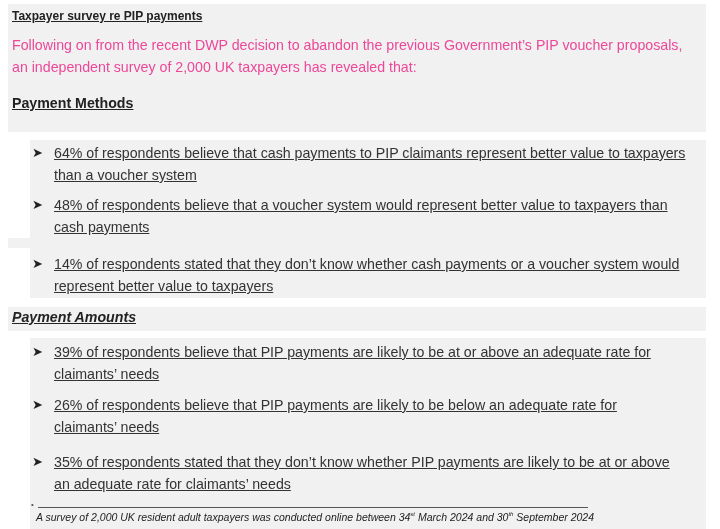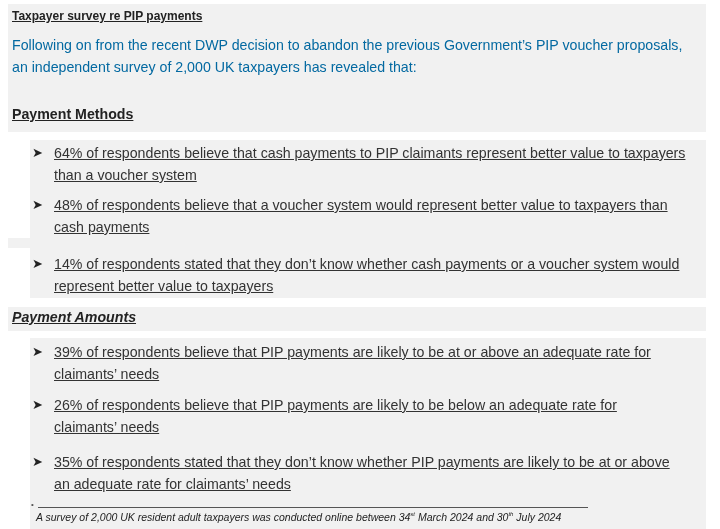--- a/index.html
+++ b/index.html
@@ -11,21 +11,21 @@
       position: relative;
     }
     .panel { position: absolute; background: #f1f1f1; }
     .title {
       position: absolute; left: 12px; top: 9px;
       font-size: 12px; font-weight: bold; text-decoration: underline;
       color: #222;
     }
     .intro {
       position: absolute; left: 12px; top: 34px; width: 680px;
-      font-size: 14.2px; line-height: 22px; color: #0369a1;
+      font-size: 14.2px; line-height: 22px; color: #ec4899;
     }
     .section-head {
       position: absolute; left: 12px;
       font-size: 14.2px; font-weight: bold; text-decoration: underline; color: #222;
     }
     .bullet {
       position: absolute; left: 32px; width: 668px;
       font-size: 14.2px; line-height: 22px; color: #333;
       display: flex;
     }
@@ -50,21 +50,21 @@
 <div class="panel" style="left:8px;top:4px;width:698px;height:126px;"></div>
 <div class="panel" style="left:8px;top:108px;width:698px;height:24px;"></div>
 <div class="panel" style="left:30px;top:140px;width:676px;height:158px;"></div>
 <div class="panel" style="left:8px;top:238px;width:30px;height:10px;"></div>
 <div class="panel" style="left:8px;top:307px;width:698px;height:24px;"></div>
 <div class="panel" style="left:30px;top:338px;width:676px;height:191px;"></div>
 
 <div class="title">Taxpayer survey re PIP payments</div>
 <div class="intro">Following on from the recent DWP decision to abandon the previous Government’s PIP voucher proposals, an independent survey of 2,000 UK taxpayers has revealed that:</div>
 
-<div class="section-head" style="top:106px;">Payment Methods</div>
+<div class="section-head" style="top:95px;">Payment Methods</div>
 
 <div class="bullet" style="top:142px;">
   <span class="arrow">➤</span>
   <span class="btext">64% of respondents believe that cash payments to PIP claimants represent better value to taxpayers than a voucher system</span>
 </div>
 <div class="bullet" style="top:194px;">
   <span class="arrow">➤</span>
   <span class="btext">48% of respondents believe that a voucher system would represent better value to taxpayers than cash payments</span>
 </div>
 <div class="bullet" style="top:253px;">
@@ -82,13 +82,13 @@
   <span class="arrow">➤</span>
   <span class="btext" style="padding-right:80px">26% of respondents believe that PIP payments are likely to be below an adequate rate for claimants’ needs</span>
 </div>
 <div class="bullet" style="top:451px;">
   <span class="arrow">➤</span>
   <span class="btext" style="padding-right:30px">35% of respondents stated that they don’t know whether PIP payments are likely to be at or above an adequate rate for claimants’ needs</span>
 </div>
 
 <div class="dot">•</div>
 <div class="rule"></div>
-<div class="footnote"><span>A survey of 2,000 UK resident adult taxpayers was conducted online between 34</span><sup>st</sup><span> March 2024 and 30</span><sup>th</sup><span> July 2024</span></div>
+<div class="footnote"><span>A survey of 2,000 UK resident adult taxpayers was conducted online between 34</span><sup>st</sup><span> March 2024 and 30</span><sup>th</sup><span> September 2024</span></div>
 
 </body></html>

